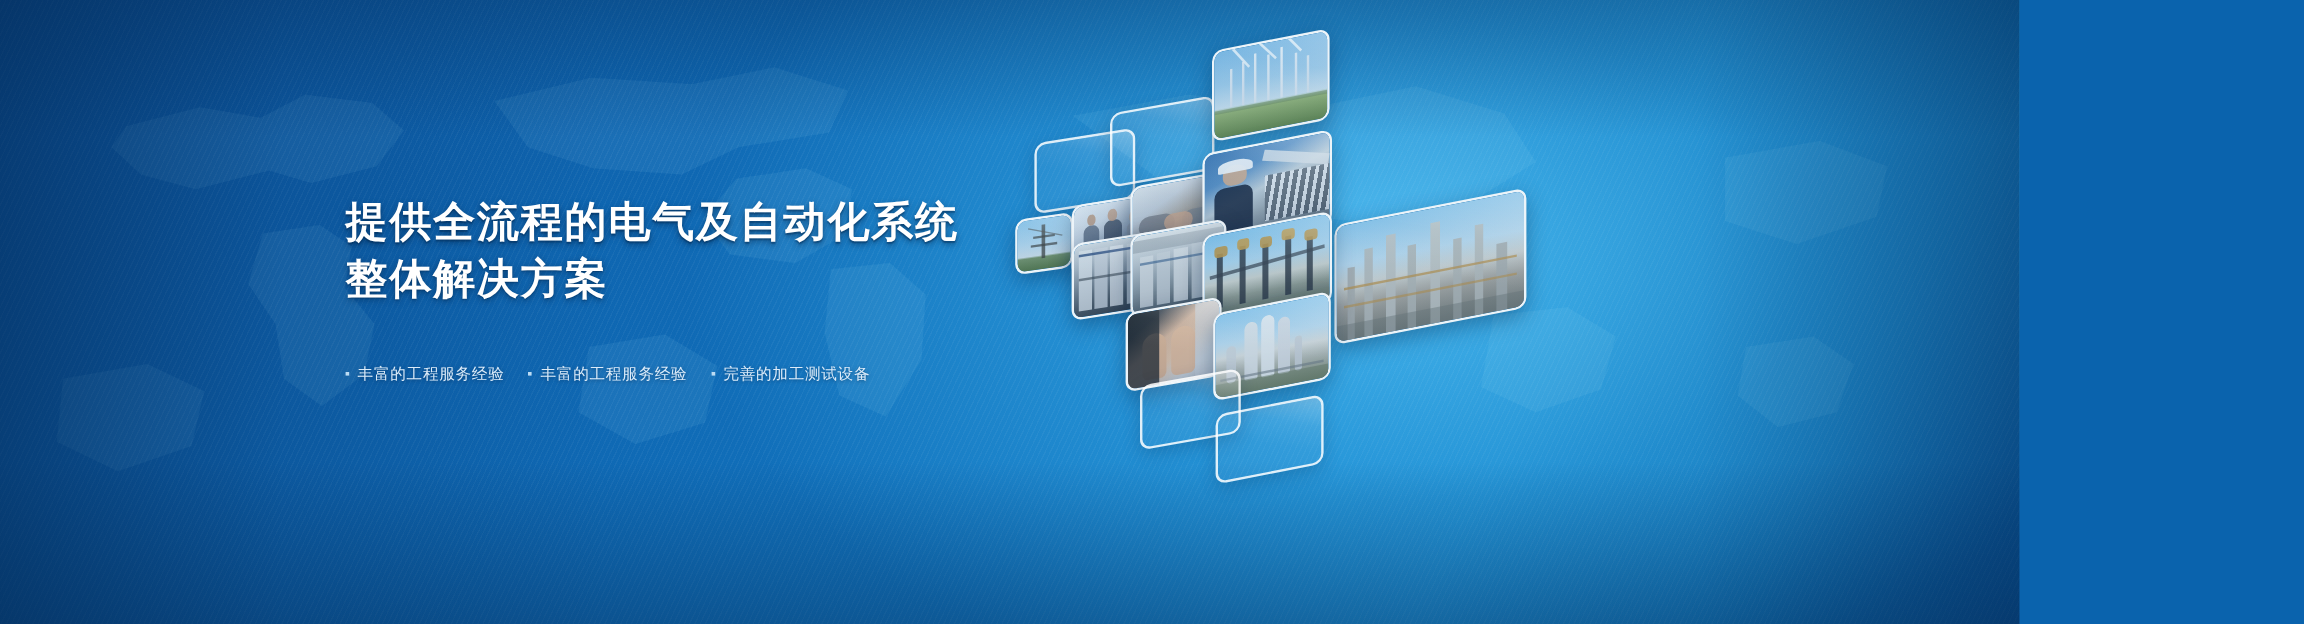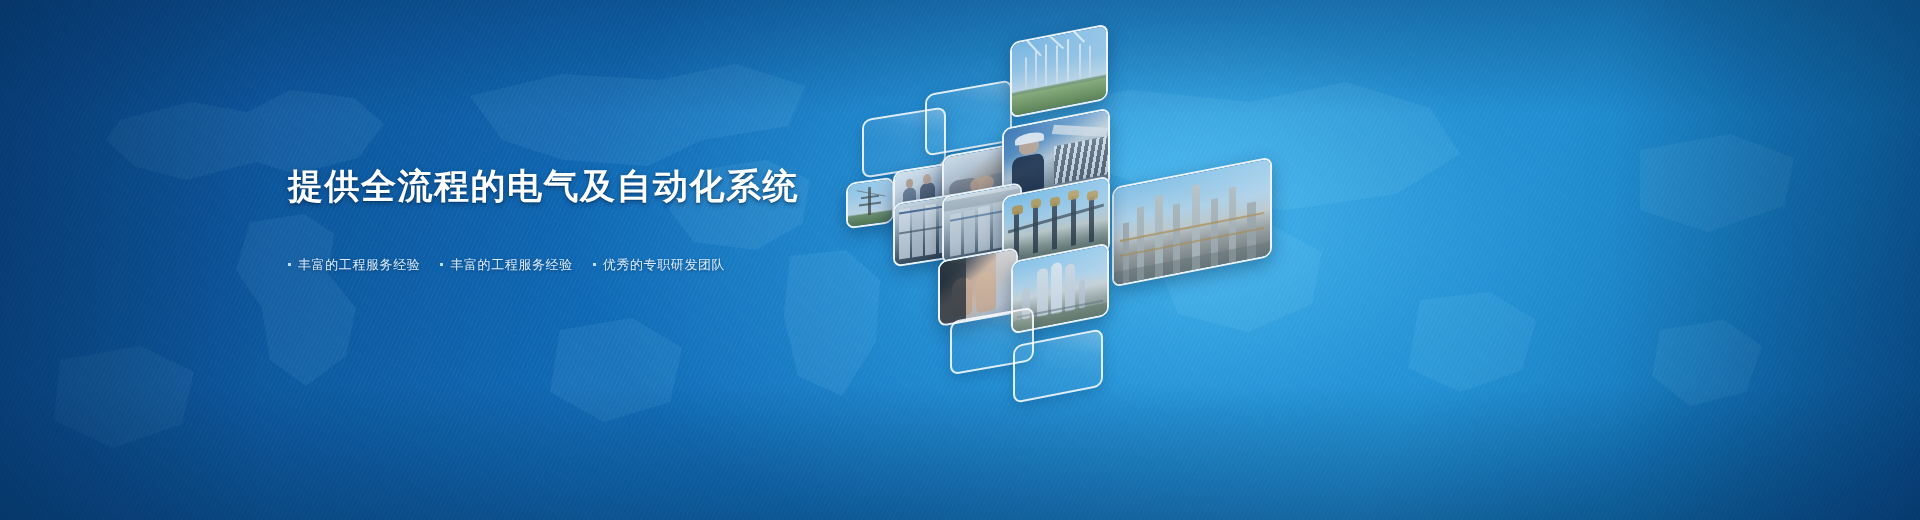--- a/index.html
+++ b/index.html
@@ -3,21 +3,21 @@
 <meta charset="utf-8">
 <title>Banner</title>
 <style>
   html,body{margin:0;padding:0;}
   body{
     width:1920px;height:520px;overflow:hidden;
     font-family:"Liberation Sans","DejaVu Sans",sans-serif;
     background:#0a63ad;
   }
   #banner{
-    position:relative;width:1920px;height:520px;overflow:hidden;
+    position:relative;width:1683px;height:520px;overflow:hidden;
     background:
       radial-gradient(ellipse 900px 560px at 1180px 215px, rgba(72,185,240,0.95) 0%, rgba(46,158,222,0.55) 36%, rgba(18,110,186,0.10) 68%, rgba(10,86,160,0) 100%),
       linear-gradient(118deg, #0b4e96 0%, #0d5ca6 18%, #0f69b4 36%, #1378c2 55%, #1b8ed4 74%, #1279be 88%, #0a57a0 100%);
   }
   
   .map{position:absolute;inset:0;opacity:.14;mix-blend-mode:screen;pointer-events:none;}
   
   .stripes{
     position:absolute;inset:0;pointer-events:none;
     background-image:repeating-linear-gradient(115deg,
@@ -310,33 +310,34 @@
 
     <div class="tile empty" style="left:1013px;top:337px;width:86px;height:54px;transform:skewY(-11deg);">
       <div class="gloss"></div>
     </div>
 
   </div>
 
   <div class="copy">
     <h1 class="headline">
       <span>提供全流程的电气及自动化系统</span>
+      <span class="l2">整体解决方案</span>
     </h1>
 
     <div class="features">
       <span class="feature">
         <span class="dot"></span>
         <span>丰富的工程服务经验</span>
       </span>
       <span class="feature">
         <span class="dot"></span>
         <span>丰富的工程服务经验</span>
       </span>
       <span class="feature">
         <span class="dot"></span>
-        <span>优秀的专职研发团队</span>
+        <span>完善的加工测试设备</span>
       </span>
     </div>
   </div>
 
   <div class="stripes"></div>
   <div class="vignette"></div>
 </div>
 
 </body></html>

